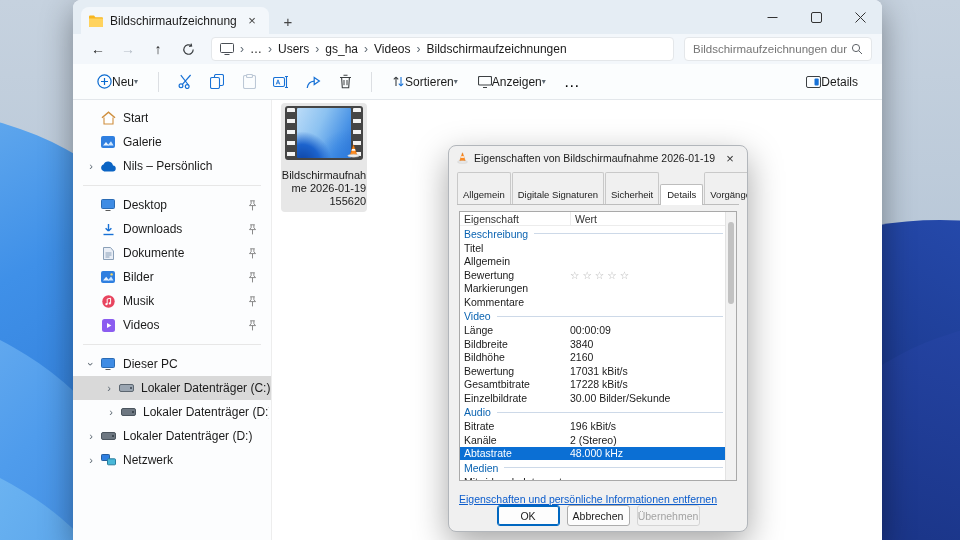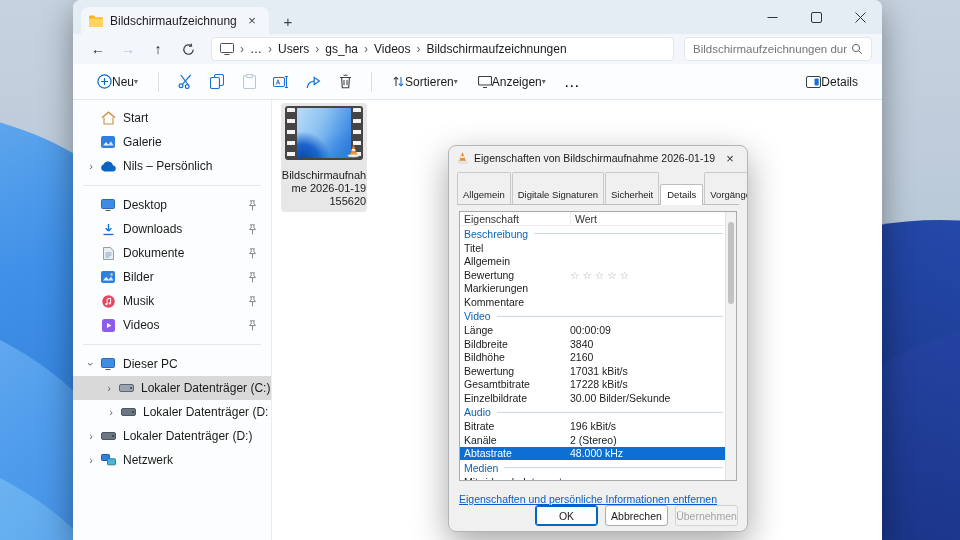--- a/index.html
+++ b/index.html
@@ -112,21 +112,21 @@
   .prow { height:13.5px; display:flex; align-items:center; font-size:10.5px; color:#1b1b1b; }
   .pl { width:110px; padding-left:4px; white-space:nowrap; overflow:hidden; flex:0 0 auto; }
   .pv { flex:1; white-space:nowrap; overflow:hidden; }
   .prow.sel { background:#0b6fd4; }
   .prow.sel .pl, .prow.sel .pv { color:#fff; }
   .stars { color:#b3b3b3; letter-spacing:3px; font-size:10.5px; }
   .dscroll { width:11px; background:#f2f2f2; border-left:1px solid #e3e3e3; position:relative; flex:0 0 auto; }
   .dthumb { position:absolute; left:2px; right:2px; top:10px; height:82px; background:#c2c2c2; border-radius:3px; }
   .dlink { margin:12px 10px 0; font-size:10.5px; color:#0b5ccc; text-decoration:underline;
     white-space:nowrap; overflow:hidden; flex:0 0 auto; }
-  .dbtns { margin-top:auto; display:flex; justify-content:flex-end; gap:7px; padding:0 9px 9px; }
+  .dbtns { margin-top:auto; display:flex; justify-content:center; gap:7px; padding:0 9px 9px; }
   .dbtn { width:63px; height:21px; font-size:10.5px; display:flex; align-items:center; justify-content:center;
     background:#fdfdfd; border:1px solid #acacac; border-radius:3px; color:#1b1b1b; }
   .dbtn.primary { border:1px solid #0067c0; box-shadow:0 0 0 1px #0067c0 inset; }
   .dbtn.disabled { background:#f3f3f3; border-color:#d4d4d4; color:#a3a3a3; }
 
   svg { display:block; }
 </style>
 </head>
 <body>
 

